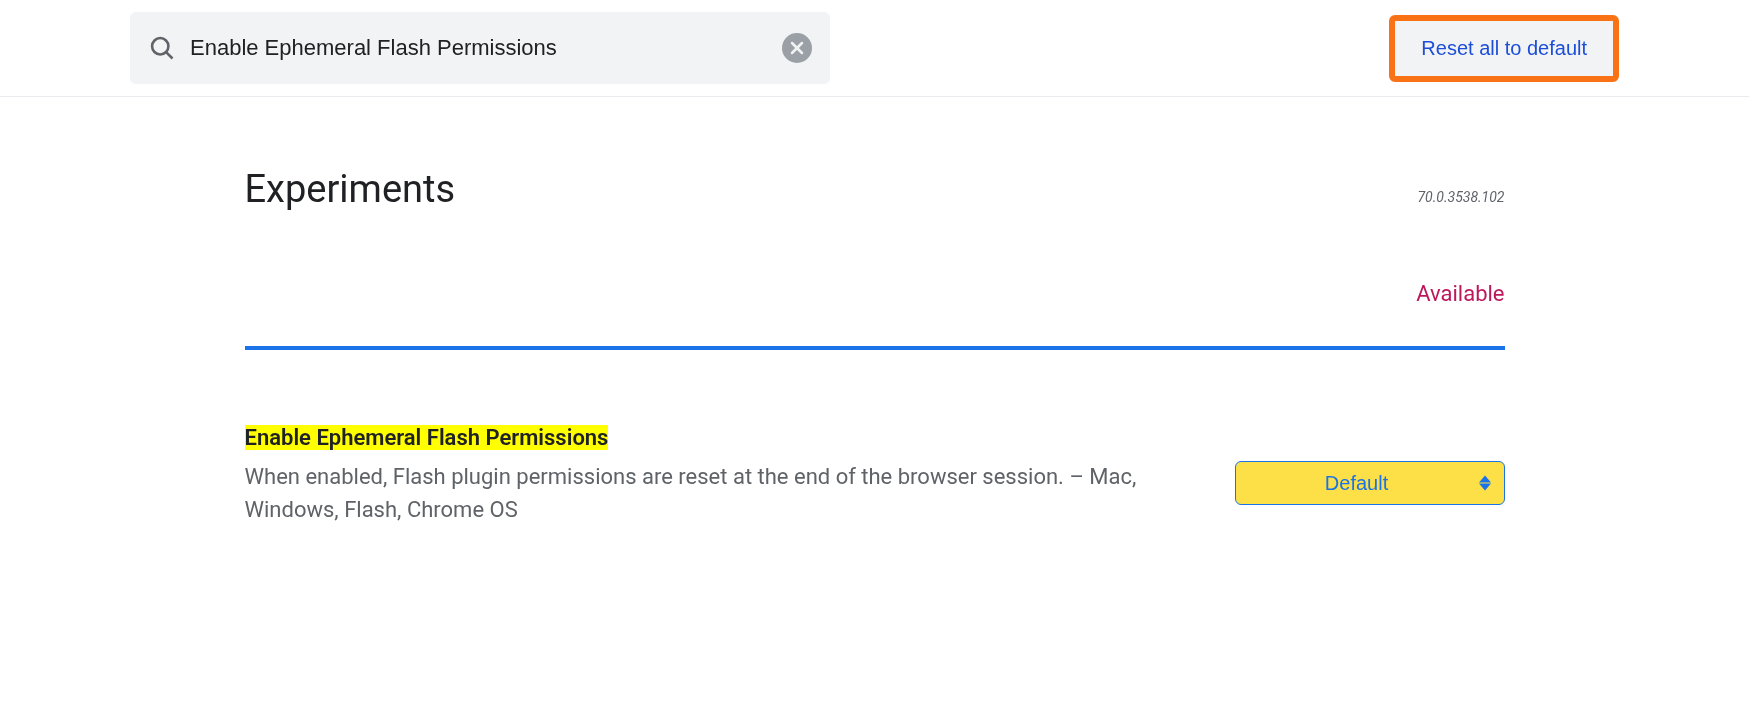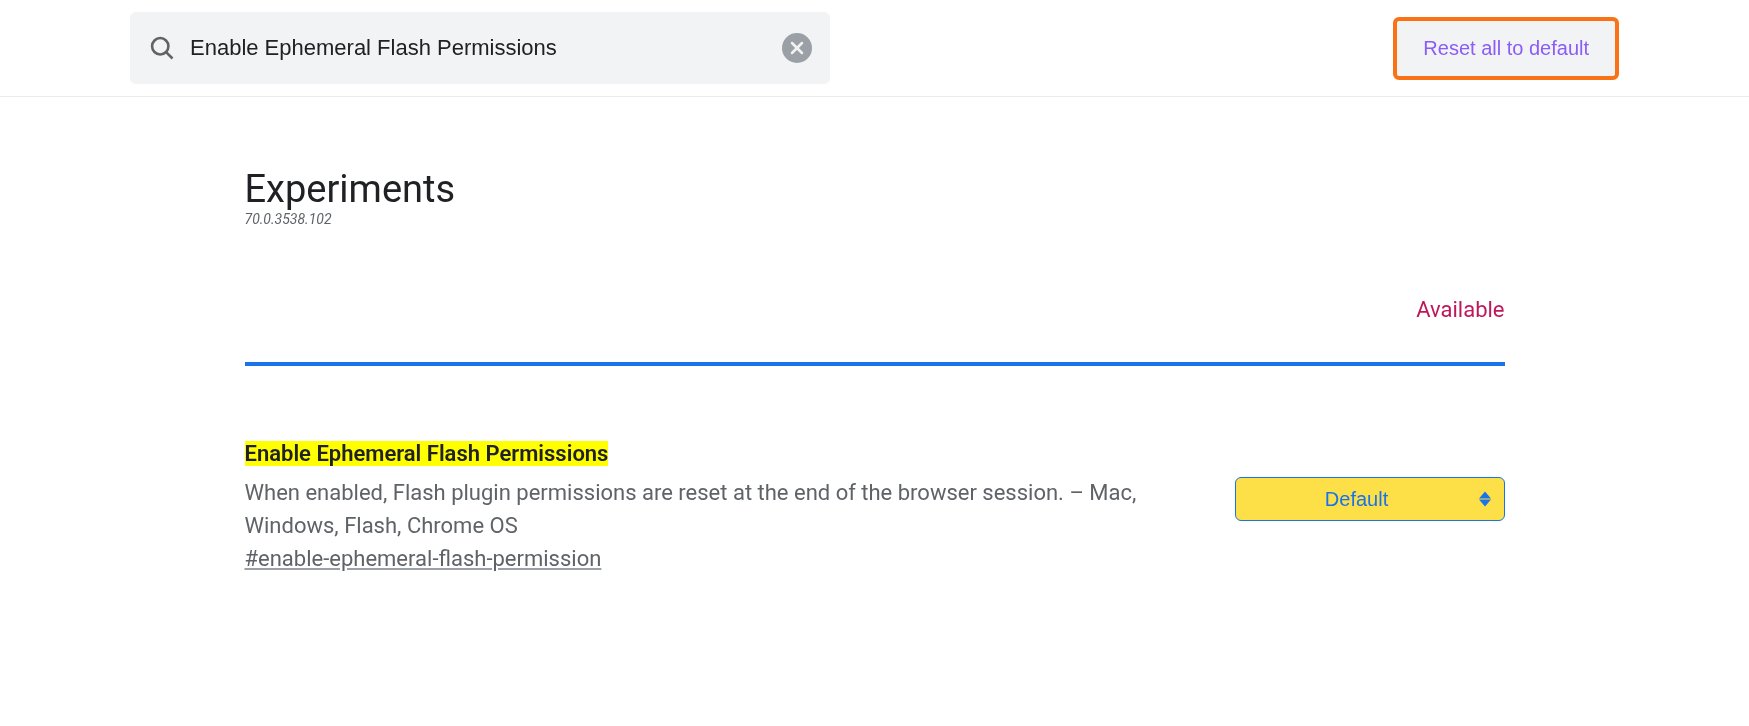--- a/index.html
+++ b/index.html
@@ -54,38 +54,37 @@
       background: #9aa0a6;
       color: #f1f3f4;
       cursor: pointer;
       flex-shrink: 0;
     }
     .header-spacer {
       flex: 1;
     }
     .reset-button {
       background: #f1f3f4;
-      border: 4px solid #f97316;
+      border: 6px solid #f97316;
       border-radius: 6px;
       padding: 16px 26px;
       font-size: 20px;
-      color: #8b5cf6;
+      color: #1d4ed8;
       cursor: pointer;
       white-space: nowrap;
     }
     .content {
       max-width: 1260px;
       margin: 0 auto;
       padding: 70px 0 0 0;
     }
     .title-row {
       display: flex;
       align-items: baseline;
       justify-content: space-between;
-      flex-direction: column;
     }
     .page-title {
       font-size: 38px;
       font-weight: 400;
       color: #202124;
     }
     .version {
       font-size: 14px;
       color: #5f6368;
       font-style: italic;
@@ -215,21 +214,20 @@
   </div>
 
   <div class="tabs">
     <div class="tab active">Available</div>
   </div>
 
   <div class="flag-item">
     <div class="flag-info">
       <span class="flag-title">Enable Ephemeral Flash Permissions</span>
       <div class="flag-desc">When enabled, Flash plugin permissions are reset at the end of the browser session. – Mac, Windows, Flash, Chrome OS</div>
-      <a class="flag-anchor">#enable-ephemeral-flash-permission</a>
     </div>
     <div class="flag-select-wrapper">
       <select class="flag-select">
         <option>Default</option>
       </select>
       <span class="select-arrows">
         <span class="arrow-up"></span>
         <span class="arrow-down"></span>
       </span>
     </div>

